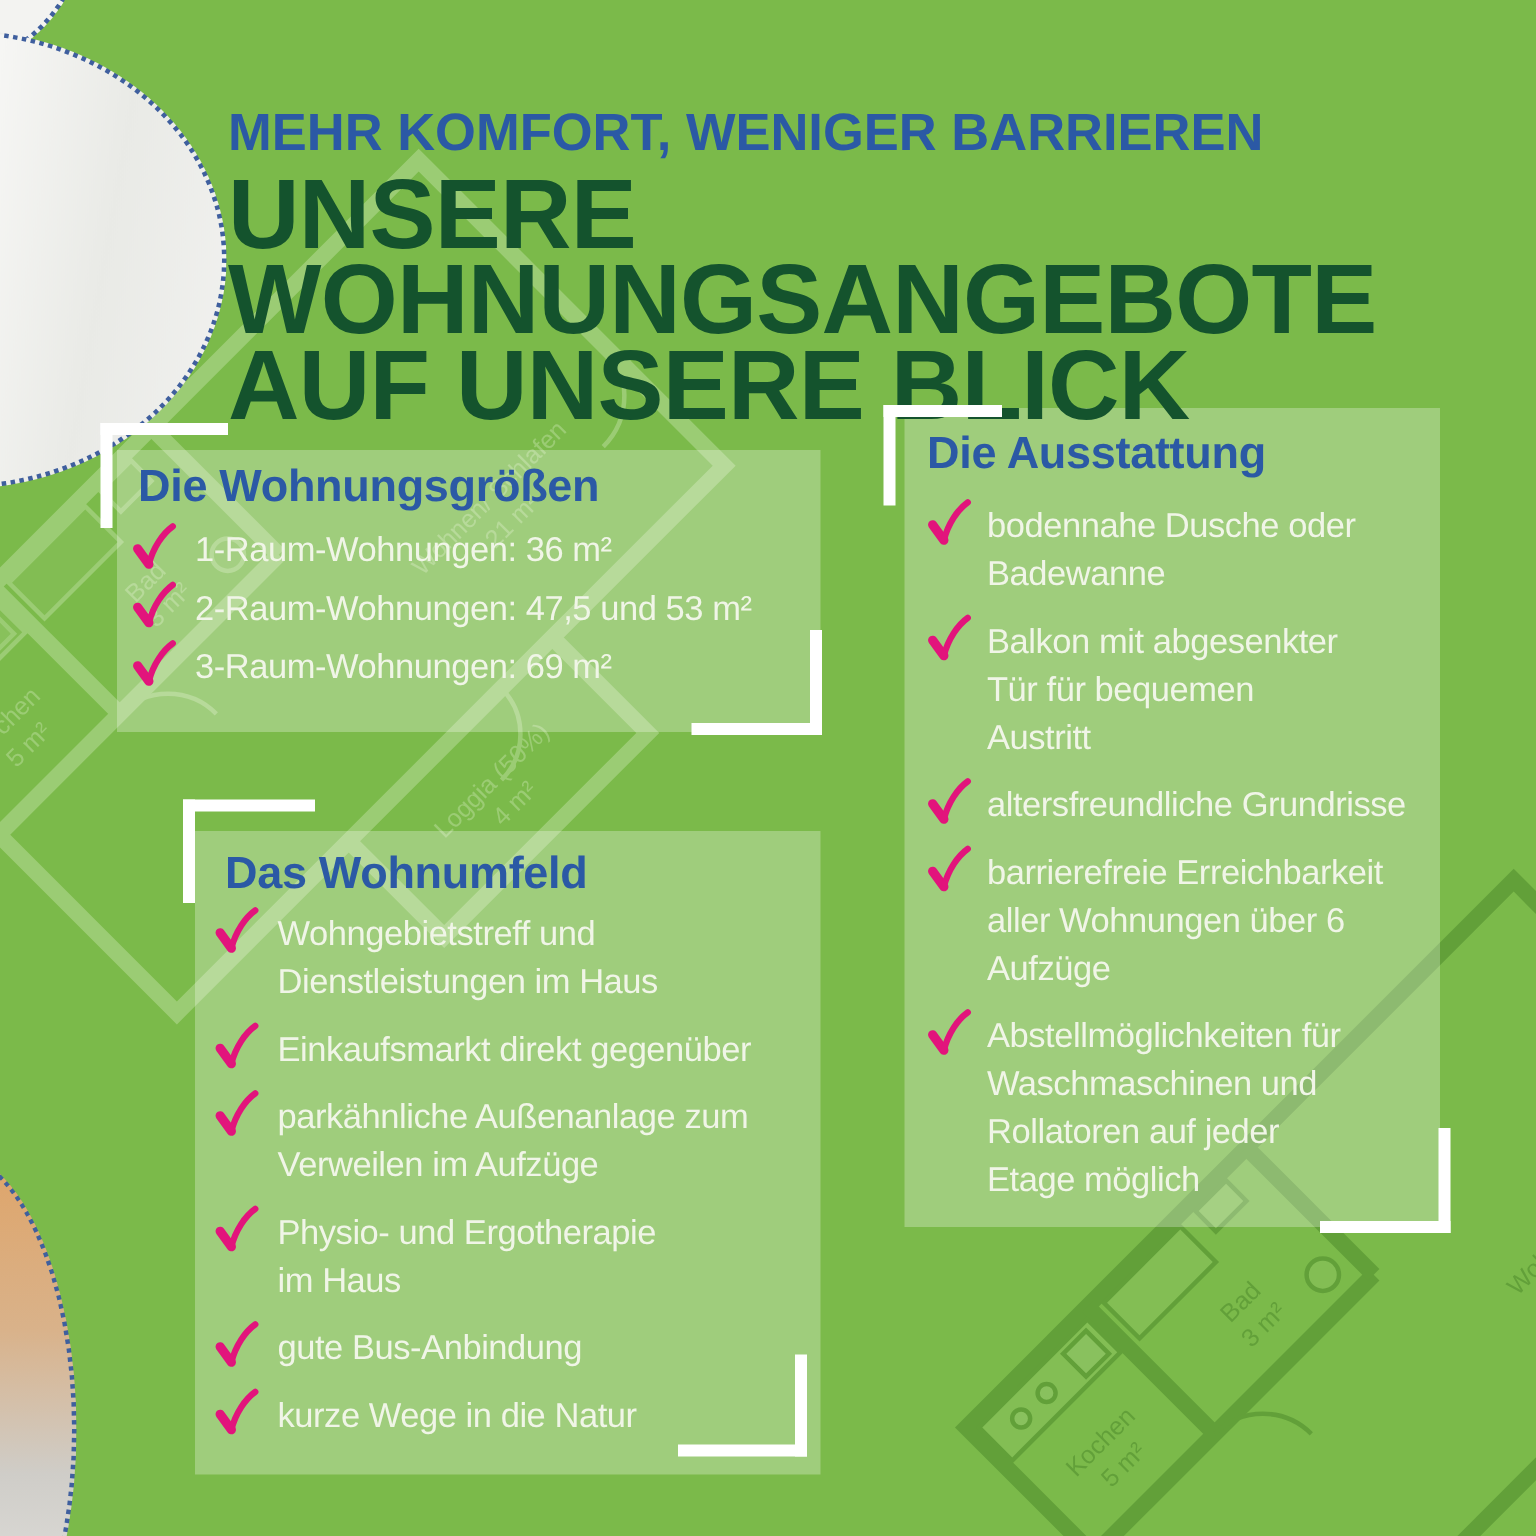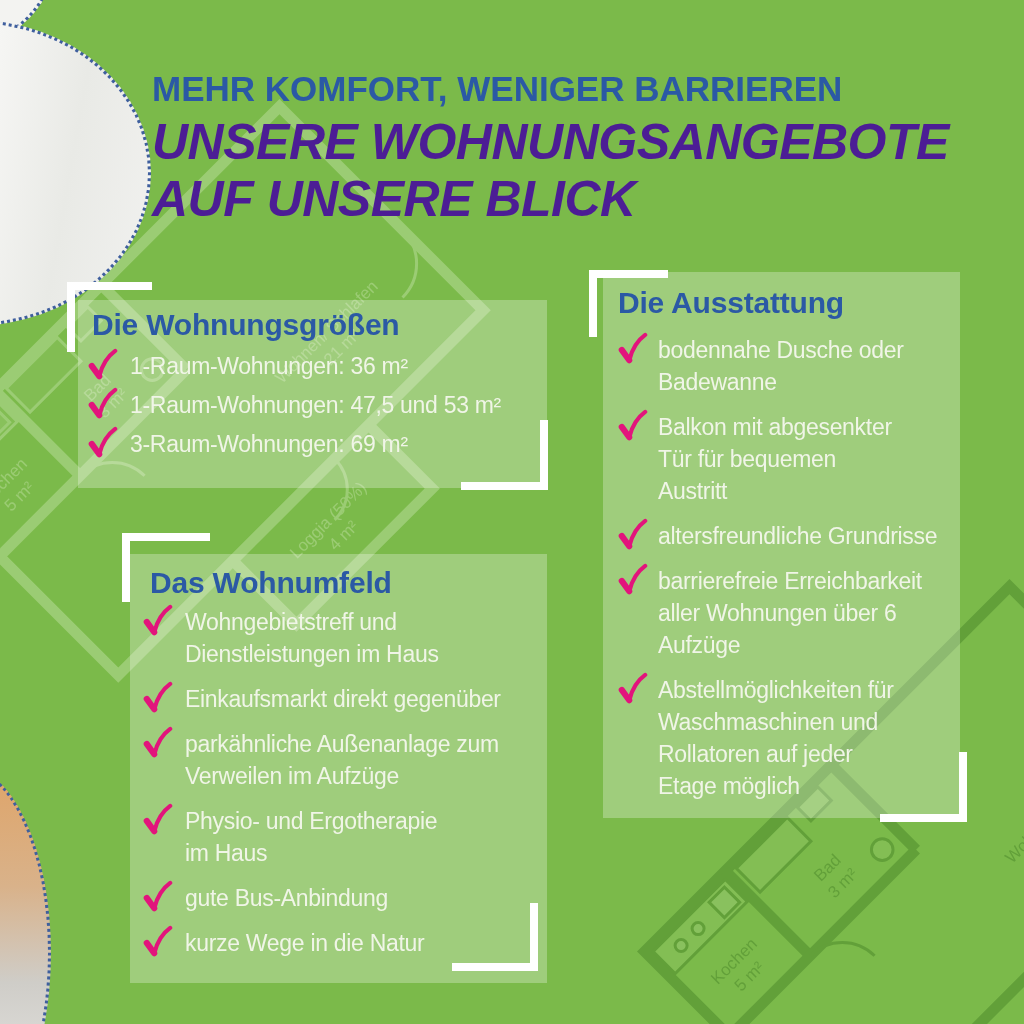--- a/index.html
+++ b/index.html
@@ -36,22 +36,22 @@
     background:linear-gradient(100deg,#f6f6f4 50%,#e9eae6 74%,#f1f1ef 100%);}
   .stamp-bottom{left:-125px;top:765px;width:170px;height:370px;overflow:hidden;
     background:linear-gradient(180deg,#dfa468 0%,#d9b28a 32%,#cfcdc8 58%,#ededeb 100%);}
   .stamp-bottom::after{content:"";position:absolute;bottom:22px;left:60px;width:74px;height:13px;
     background:#75797a;transform:rotate(38deg);border-radius:3px;}
 
   
   .header{position:absolute;left:152px;top:69px;z-index:4;}
   .kicker{font-size:35px;font-weight:bold;color:var(--heading-blue);
     line-height:40px;letter-spacing:0;}
-  .title{font-size:50px;font-weight:bold;color:#4c1d95;
-    line-height:57px;letter-spacing:-0.5px;margin-top:5px;font-style:italic;}
+  .title{font-size:66px;font-weight:bold;color:#14532d;
+    line-height:57px;letter-spacing:-0.5px;margin-top:5px;}
 
   
   .panel{position:absolute;background:rgba(255,255,255,0.28);z-index:3;box-sizing:border-box;}
   .panel-1{left:78px;top:300px;width:469px;height:188px;padding:8px 16px 0 10px;}
   .panel-2{left:130px;top:543px;width:417px;height:429px;padding:12px 12px 0 13px;margin-top:11px;}
   .panel-3{left:603px;top:272px;width:357px;height:546px;padding:14px 8px 0 15px;}
   .panel-heading{font-size:30px;font-weight:bold;color:var(--heading-blue);
     line-height:34px;letter-spacing:-0.2px;}
   .panel-1 .panel-heading{margin:0 0 8px 4px;}
   .panel-2 .panel-heading{margin:0 0 6px 7px;}
@@ -180,21 +180,21 @@
           <span class="item-text">1-Raum-Wohnungen: 36 m²</span>
         </li>
 
         <li>
           <span class="check">
             <svg viewBox="0 0 32 34" width="30" height="32">
               <path d="M4 19 L12 30" fill="none" stroke="var(--accent-pink)" stroke-width="6.5" stroke-linecap="round"></path>
               <path d="M12 30 C15 18 22 8 29 3" fill="none" stroke="var(--accent-pink)" stroke-width="4.5" stroke-linecap="round"></path>
             </svg>
           </span>
-          <span class="item-text">1-Raum-Wohnungen: 47,5 und 53 m²</span>
+          <span class="item-text">2-Raum-Wohnungen: 47,5 und 53 m²</span>
         </li>
 
         <li>
           <span class="check">
             <svg viewBox="0 0 32 34" width="30" height="32">
               <path d="M4 19 L12 30" fill="none" stroke="var(--accent-pink)" stroke-width="6.5" stroke-linecap="round"></path>
               <path d="M12 30 C15 18 22 8 29 3" fill="none" stroke="var(--accent-pink)" stroke-width="4.5" stroke-linecap="round"></path>
             </svg>
           </span>
           <span class="item-text">3-Raum-Wohnungen: 69 m²</span>

